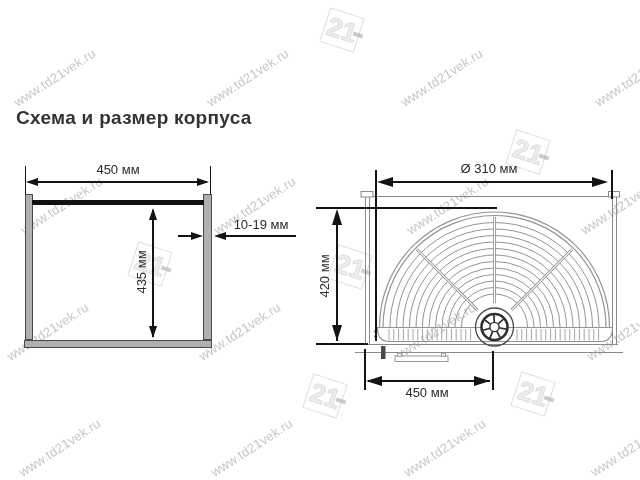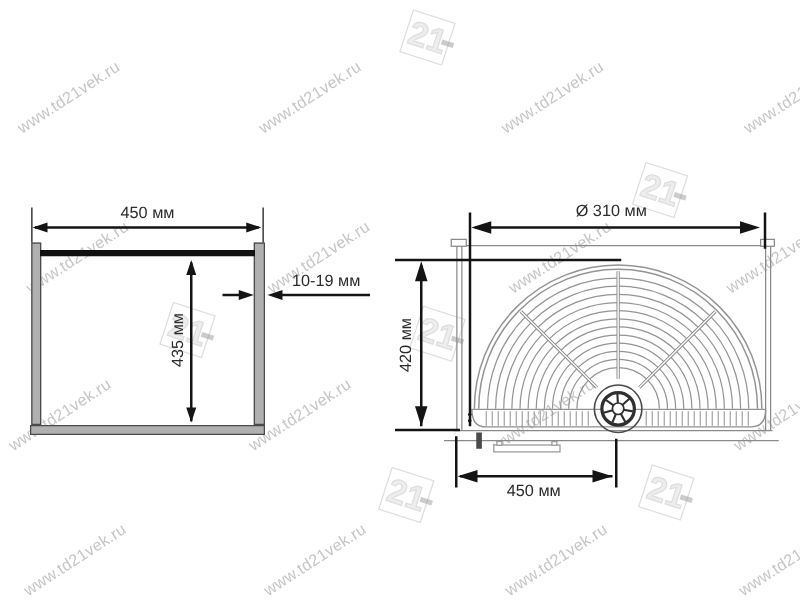--- a/index.html
+++ b/index.html
@@ -87,20 +87,21 @@
         <span class="num">21</span>
         <span class="tag"></span>
       </div>
       <div class="lg" style="left: 506px; top: 367px;">
         <span class="box"></span>
         <span class="num">21</span>
         <span class="tag"></span>
       </div>
     </div>
 
+  <h2 class="ttl" style="left:16px;top:107px">Схема и размер корпуса</h2>
 
   <div class="ln" style="left:25px;top:166px;width:1.2px;height:28px"></div>
   <div class="ln" style="left:210px;top:166px;width:1.2px;height:28px"></div>
   <div class="ln" style="left:28px;top:181px;width:179px;height:1.5px"></div>
   <i class="ar l" style="left:26px;top:178px"></i>
   <i class="ar r" style="left:197px;top:178px"></i>
   <div class="dlbl" style="left:28px;top:162px;width:180px;text-align:center">450 мм</div>
 
   <div class="panel" style="left:25px;top:194px;width:8px;height:146px"></div>
   <div class="panel" style="left:203px;top:194px;width:9px;height:146px"></div>

